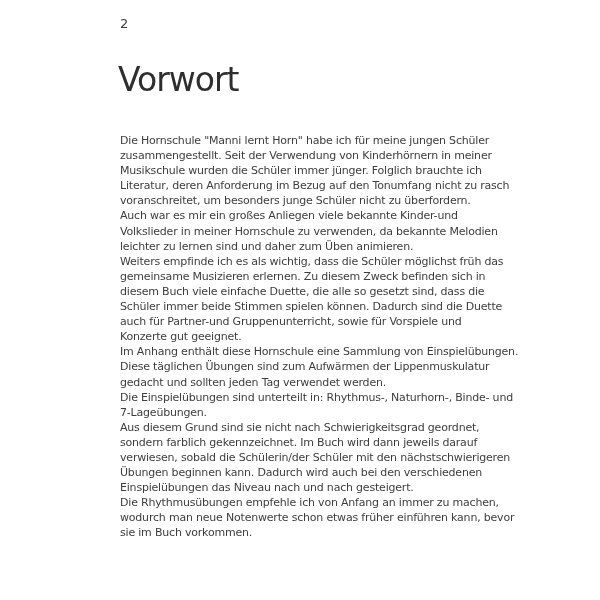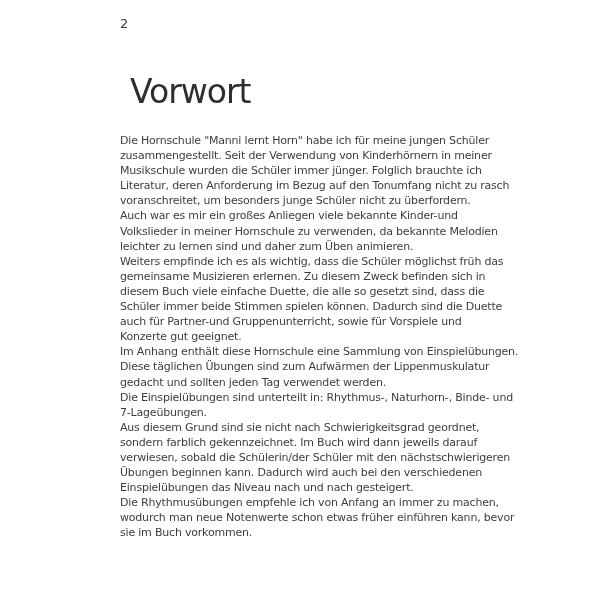--- a/index.html
+++ b/index.html
@@ -19,21 +19,21 @@
       position: absolute;
       left: 120px;
       top: 16px;
       font-size: 13px;
       color: #3d3d3d;
     }
     .title {
       position: absolute;
       left: 118px;
       top: 60px;
-      margin: 12px;
+      margin: 0;
       font-size: 33px;
       font-weight: 500;
       letter-spacing: -1px;
       color: #2e2e2e;
       font-family: "DejaVu Sans", sans-serif;
     }
     .body-text {
       position: absolute;
       left: 120px;
       top: 133px;

